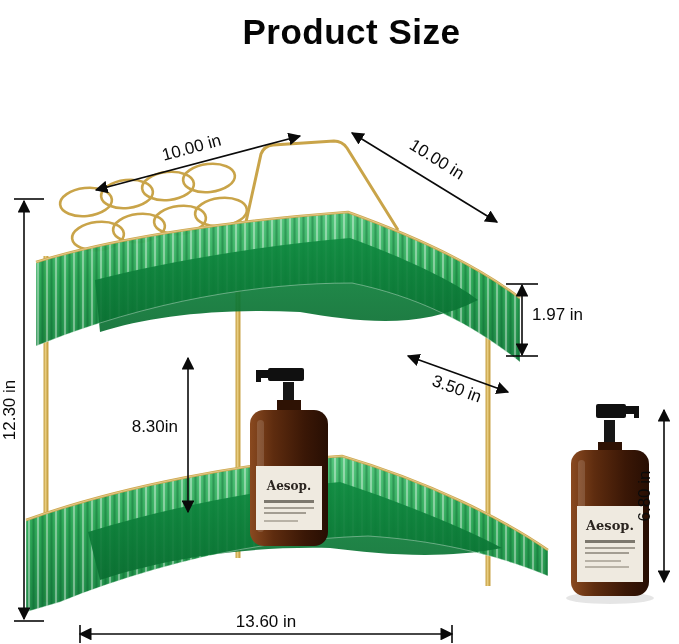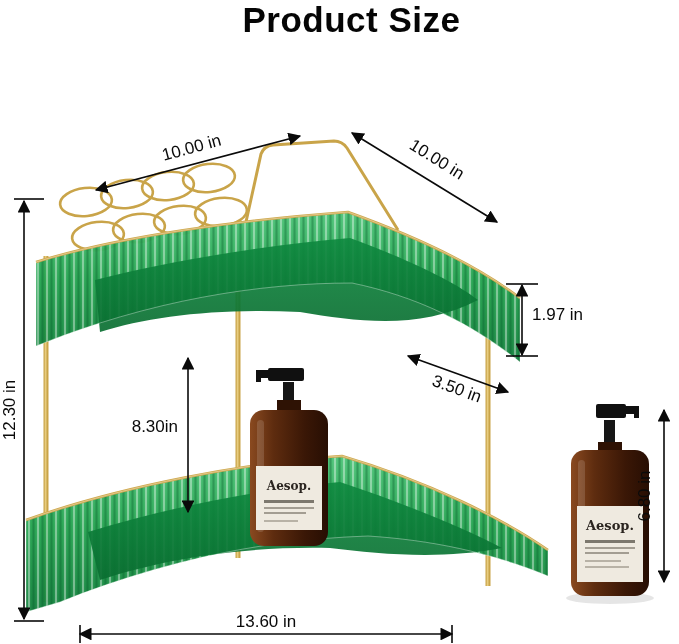--- a/index.html
+++ b/index.html
@@ -5,21 +5,21 @@
   html,body{margin:0;padding:0;background:#ffffff;}
   .stage{
     position:relative;
     width:679px;height:644px;
     background:#ffffff;
     overflow:hidden;
     font-family:"Liberation Sans", sans-serif;
   }
   .page-title{
     position:absolute;top:0;left:0;right:0;
-    margin:0;
+    margin:12px;
     text-align:center;
     font-size:35px;
     font-weight:800;
     letter-spacing:.5px;
     color:#050505;
     line-height:1.15;
     padding-left:24px;
   }
   svg.diagram{position:absolute;left:0;top:0;}
   .dim-label{

